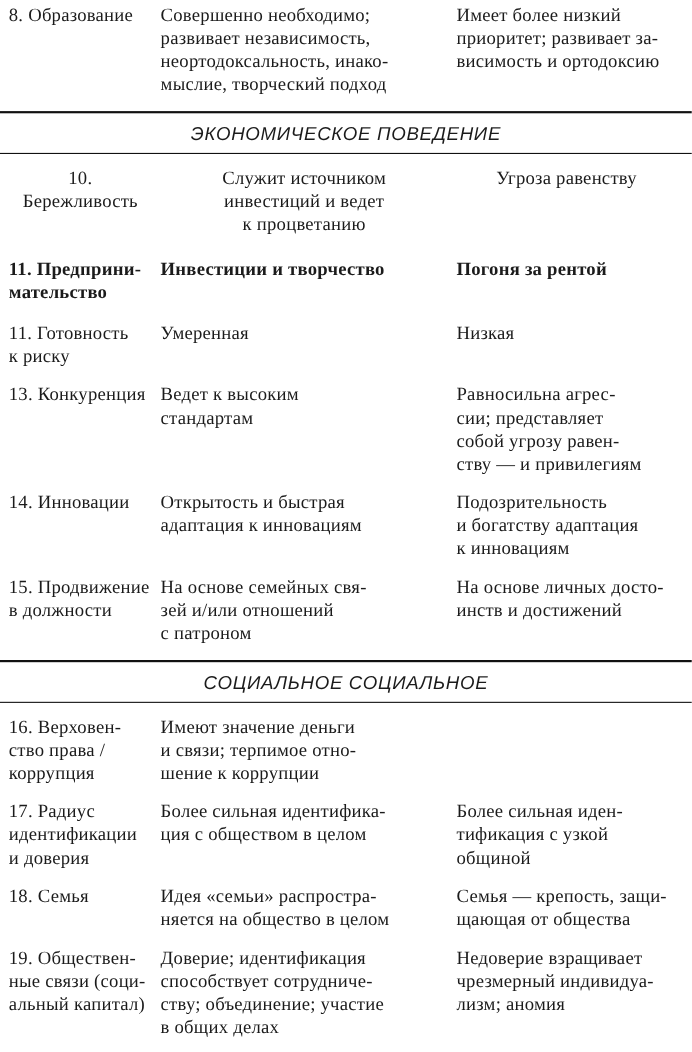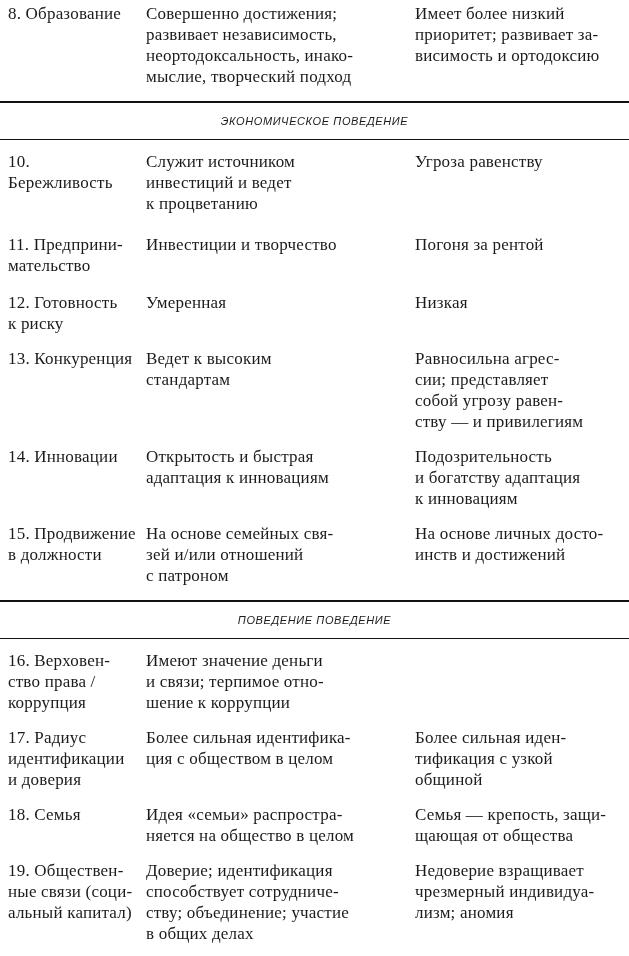--- a/index.html
+++ b/index.html
@@ -20,49 +20,49 @@
     box-sizing: border-box;
     padding: 3px 6px 16px 8px;
     overflow: hidden;
   }
   .trow {
     display: grid;
     grid-template-columns: 138px 269px 1fr;
     margin-bottom: 14px;
   }
   .trow.gap-small  { margin-bottom: 4px; }
-  .trow.gap-large  { margin-bottom: 20px; }
-  .trow.gap-medium { margin-bottom: 16px; }
+  .trow.gap-large  { margin-bottom: 20px; text-align: center; }
+  .trow.gap-medium { margin-bottom: 16px; font-weight: bold; }
   .cell {
     white-space: pre-line;
     padding-right: 8px;
   }
   .section-band {
     border-top: 2px solid #111111;
     border-bottom: 1.5px solid #111111;
     margin: 8px -6px 11px -8px;
     padding: 8px 0 7px 0;
     text-align: center;
   }
   .section-title {
     font-family: "Liberation Sans", sans-serif;
     font-style: italic;
-    font-size: 11px;
+    font-size: 17px;
     letter-spacing: 0.6px;
     color: #1b1b1b;
   }
 </style>
 </head>
 <body>
 
 <div class="page">
 
   <div class="trow">
     <div class="cell">8. Образование</div>
-    <div class="cell">Совершенно достижения;
+    <div class="cell">Совершенно необходимо;
 развивает независимость,
 неортодоксальность, инако-
 мыслие, творческий подход</div>
     <div class="cell">Имеет более низкий
 приоритет; развивает за-
 висимость и ортодоксию</div>
   </div>
 
   <div class="section-band">
     <div class="section-title">ЭКОНОМИЧЕСКОЕ ПОВЕДЕНИЕ</div>
@@ -78,21 +78,21 @@
   </div>
 
   <div class="trow gap-medium">
     <div class="cell">11. Предприни-
 мательство</div>
     <div class="cell">Инвестиции и творчество</div>
     <div class="cell">Погоня за рентой</div>
   </div>
 
   <div class="trow">
-    <div class="cell">12. Готовность
+    <div class="cell">11. Готовность
 к риску</div>
     <div class="cell">Умеренная</div>
     <div class="cell">Низкая</div>
   </div>
 
   <div class="trow">
     <div class="cell">13. Конкуренция</div>
     <div class="cell">Ведет к высоким
 стандартам</div>
     <div class="cell">Равносильна агрес-
@@ -114,21 +114,21 @@
     <div class="cell">15. Продвижение
 в должности</div>
     <div class="cell">На основе семейных свя-
 зей и/или отношений
 с патроном</div>
     <div class="cell">На основе личных досто-
 инств и достижений</div>
   </div>
 
   <div class="section-band">
-    <div class="section-title">ПОВЕДЕНИЕ ПОВЕДЕНИЕ</div>
+    <div class="section-title">СОЦИАЛЬНОЕ СОЦИАЛЬНОЕ</div>
   </div>
 
   <div class="trow">
     <div class="cell">16. Верховен-
 ство права /
 коррупция</div>
     <div class="cell">Имеют значение деньги
 и связи; терпимое отно-
 шение к коррупции</div>
   </div>

